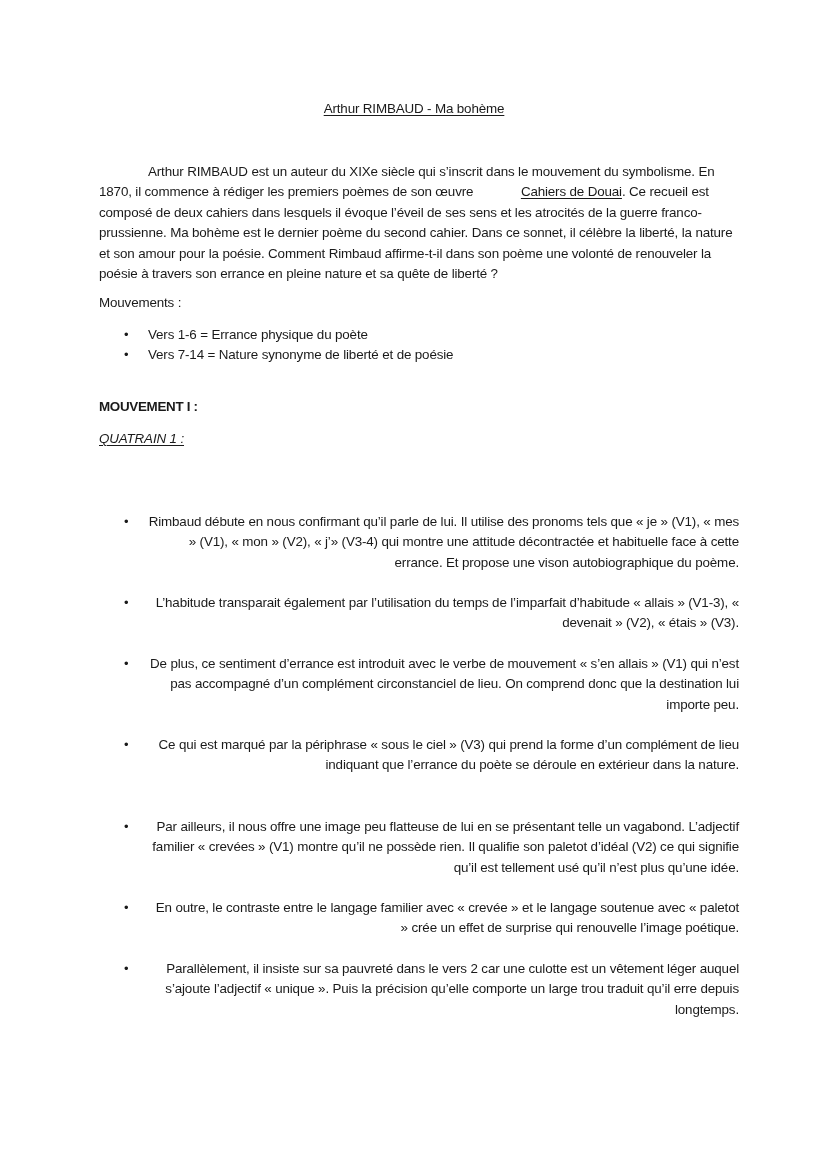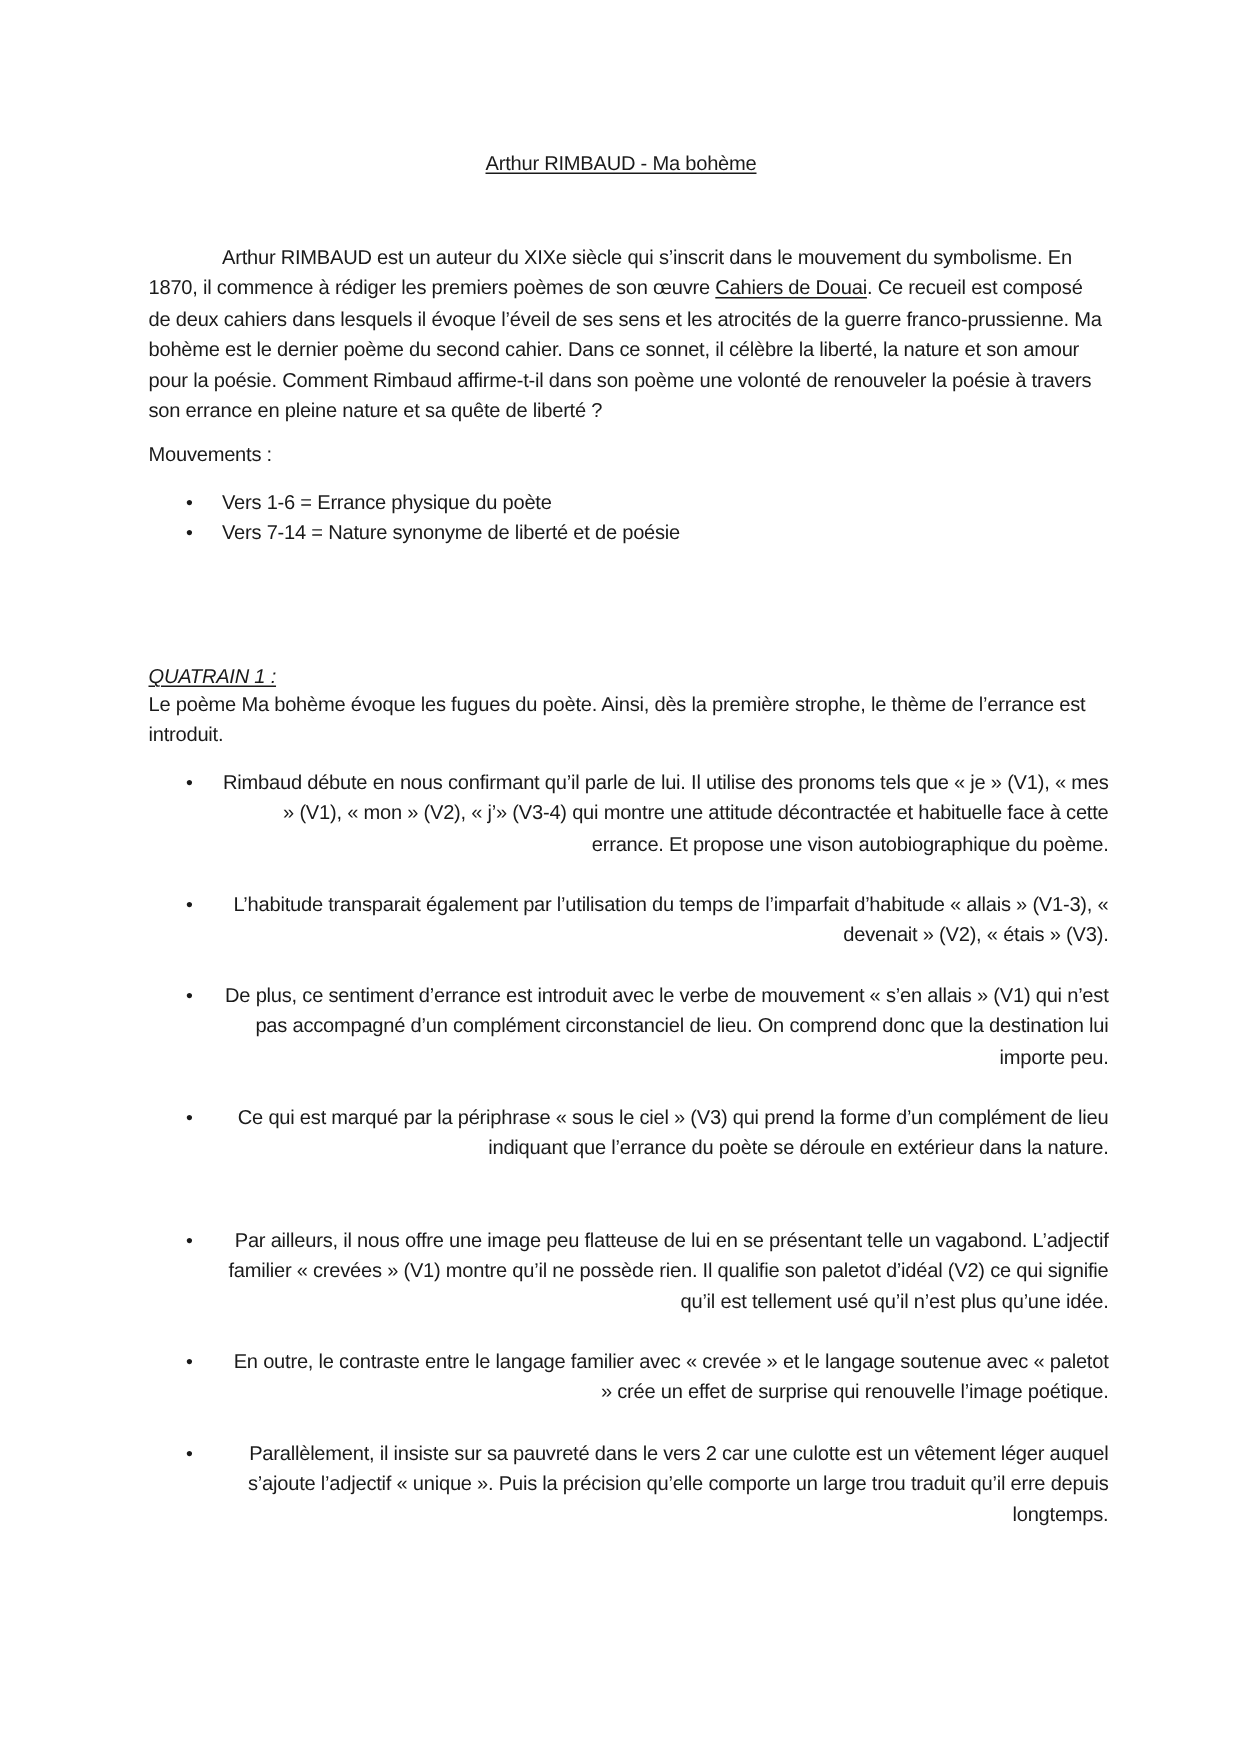--- a/index.html
+++ b/index.html
@@ -10,21 +10,21 @@
     }
     .page { position: absolute; left: 0; top: 0; width: 828px; height: 1170px; }
     .txt { font-size: 13.4px; line-height: 20.4px; letter-spacing: -0.15px; }
     .title {
       position: absolute; top: 99px; left: 0; width: 828px; text-align: center;
       font-size: 13.4px; line-height: 20px; letter-spacing: -0.15px;
     }
     .title span { text-decoration: underline; text-underline-offset: 2px; }
     .block { position: absolute; left: 99px; width: 640px; }
     .intro { top: 162px; text-indent: 49px; }
-    .intro u { text-underline-offset: 2px; }
+    .intro u { text-underline-offset: 2px; margin-left: 44px; }
     .mouvements-label { top: 293px; }
     ul.plain { list-style: none; margin: 0; padding: 0; }
     .mv-list { position: absolute; top: 325px; left: 99px; width: 600px; }
     .mv-list li { position: relative; padding-left: 49px; }
     .mv-list li .bullet { position: absolute; left: 25px; top: 0; }
     .heading-bold { top: 397px; font-weight: bold; letter-spacing: -0.3px; }
     .heading-italic { top: 429px; font-style: italic; text-decoration: underline; text-underline-offset: 2px; }
     .lead { top: 460px; }
     .pts { position: absolute; left: 99px; width: 640px; }
     .pt { position: absolute; left: 0; width: 640px; }
@@ -49,24 +49,24 @@
     <li>
       <span class="bullet">•</span>
       <span>Vers 1-6 = Errance physique du poète</span>
     </li>
     <li>
       <span class="bullet">•</span>
       <span>Vers 7-14 = Nature synonyme de liberté et de poésie</span>
     </li>
   </ul>
 
+  <div class="block txt heading-bold">MOUVEMENT I :</div>
 
-  <div class="block txt heading-italic" style="width:auto;margin-top:12px;">QUATRAIN 1 :</div>
+  <div class="block txt heading-italic" style="width:auto;">QUATRAIN 1 :</div>
 
-  <p class="block txt lead" style="margin:0;">Le poème Ma bohème évoque les fugues du poète. Ainsi, dès la première strophe, le thème de l’errance est introduit.</p>
 
   <div class="pts txt">
     <div class="pt" style="top:512px;">
       <span class="bullet">•</span>
       <span class="body">Rimbaud débute en nous confirmant qu’il parle de lui. Il utilise des pronoms tels que « je » (V1), « mes » (V1), « mon » (V2), « j’» (V3-4) qui montre une attitude décontractée et habituelle face à cette errance. Et propose une vison autobiographique du poème.</span>
     </div>
     <div class="pt" style="top:593px;">
       <span class="bullet">•</span>
       <span class="body">L’habitude transparait également par l’utilisation du temps de l’imparfait d’habitude « allais » (V1-3), « devenait » (V2), « étais » (V3).</span>
     </div>

